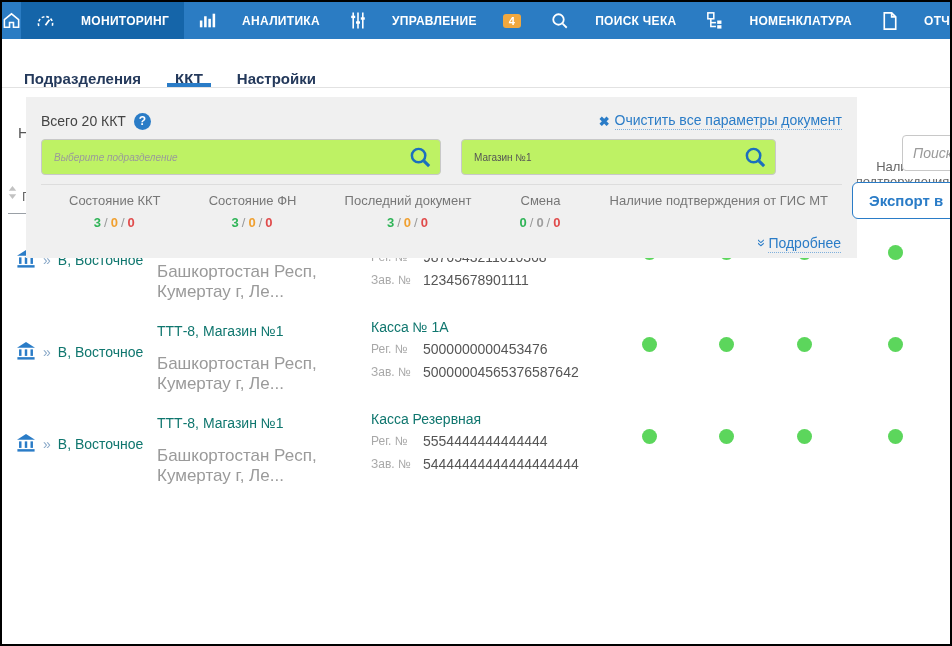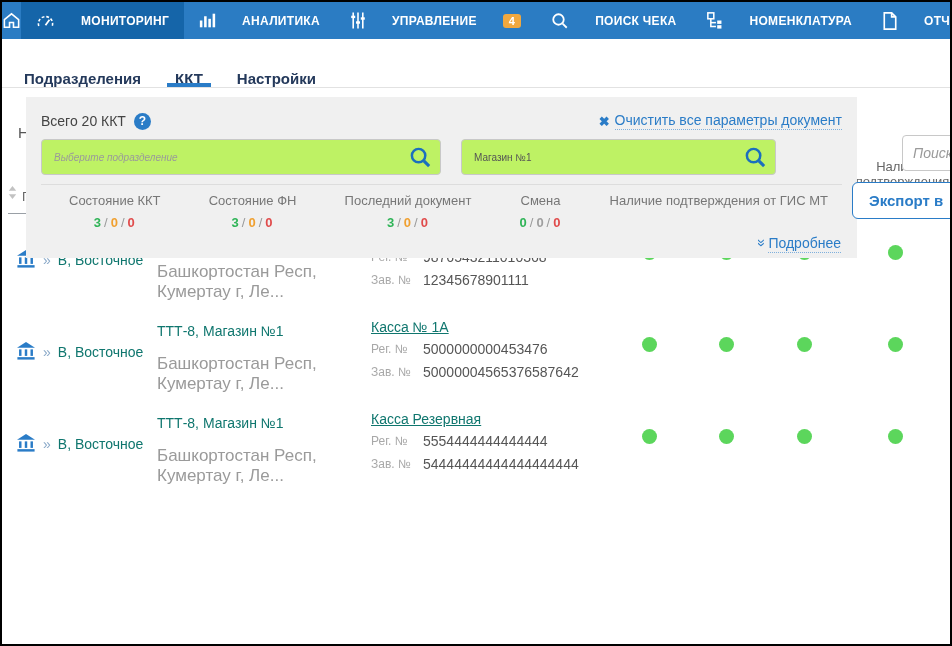--- a/index.html
+++ b/index.html
@@ -67,21 +67,21 @@
   .th-c{justify-content:center;align-items:center;text-align:center;line-height:15px;}
   .th-c .txt{flex:1;}
   .th-bold{font-weight:bold;color:#3a3a3a;}
   .trow{height:92px;}
   .cell-sub{display:flex;align-items:center;gap:7px;padding-left:8px;font-size:14px;}
   .link{color:#0f766e;cursor:pointer;}
   .cell-outlet{padding:17px 10px 0 4px;}
   .cell-outlet .addr{margin-top:15px;font-size:17px;color:#9a9a9a;}
   .cell-outlet .link{font-size:14px;}
   .cell-kkt{padding-top:13px;}
-  .cell-kkt .link{font-size:14px;text-decoration:underline;}
+  .cell-kkt .link{font-size:14px;}
   .numline{display:flex;margin-top:6px;font-size:14px;color:#555;line-height:17px;}
   .numline:first-of-type{margin-top:9px;}
   .numlabel{width:52px;font-size:12px;color:#a8a8a8;}
   .cell-dot{display:flex;justify-content:center;padding-top:31px;}
   .dot{width:15px;height:15px;border-radius:50%;}
   .dot.green{background:#5cd65c;}
 </style>
 </head>
 <body>
 

